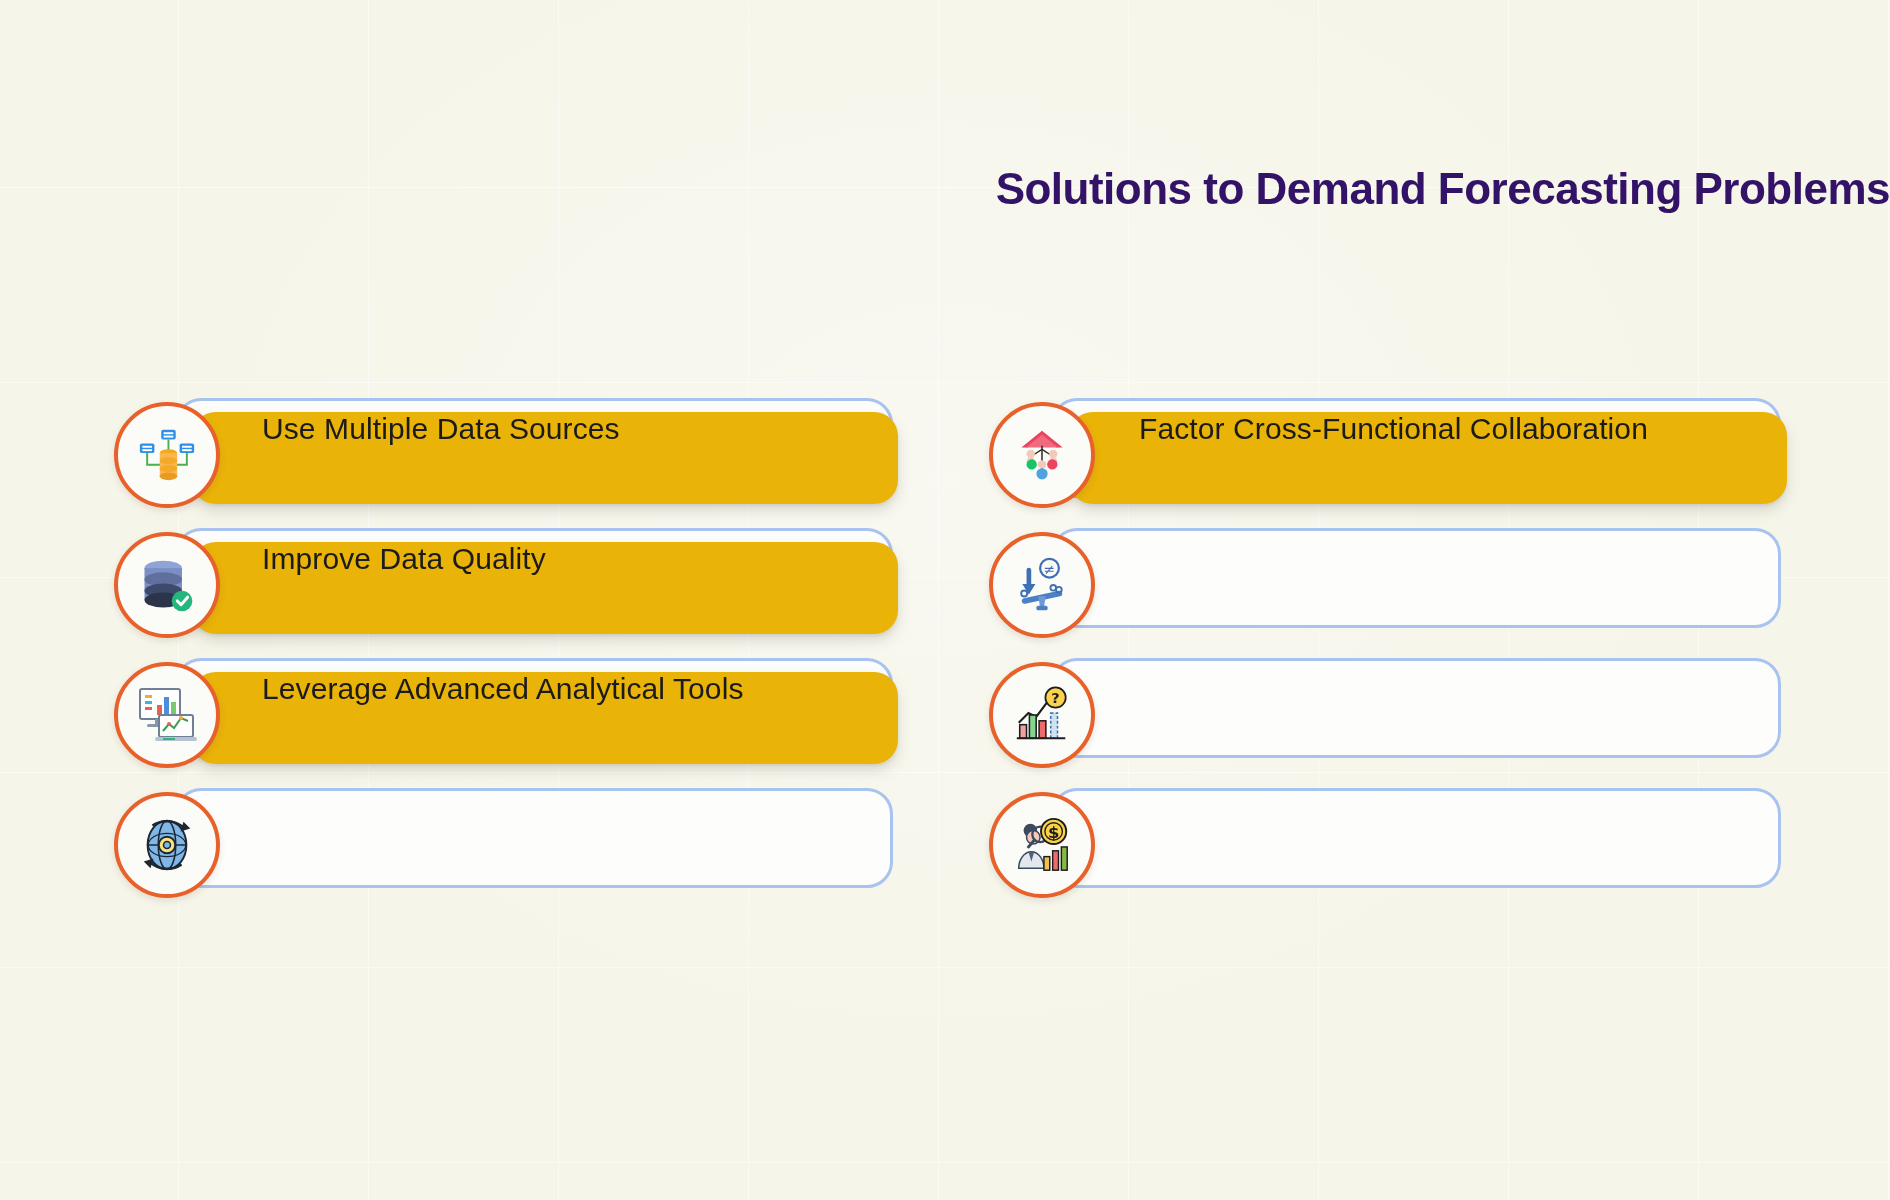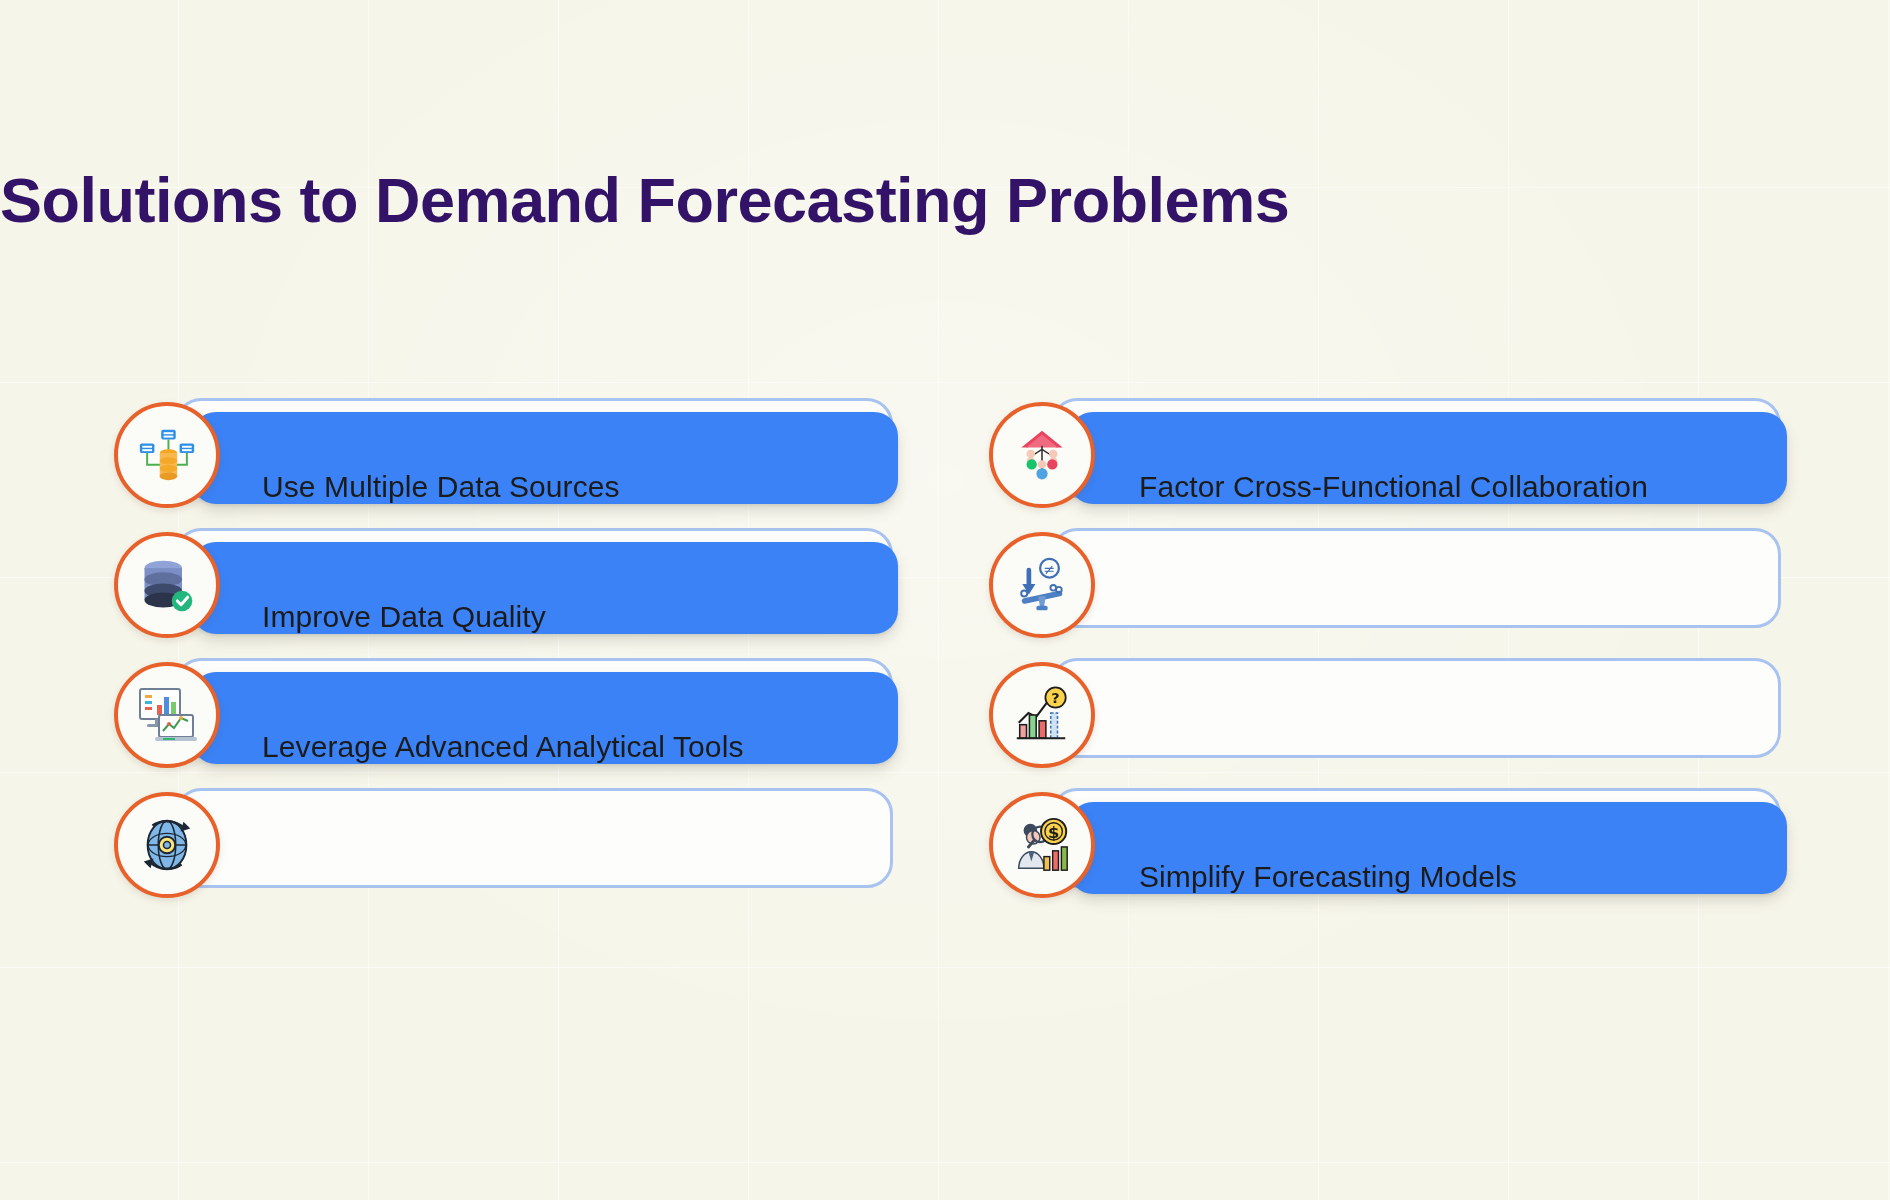--- a/index.html
+++ b/index.html
@@ -23,22 +23,22 @@
   }
   .vignette{
     position:absolute;inset:0;
     background:radial-gradient(ellipse at 50% 40%, rgba(255,255,255,.35) 0%, rgba(246,245,233,0) 62%);
     pointer-events:none;
   }
 
   .page-title{
     position:absolute;
     top:128px;left:0;right:0;
-    text-align:left;
-    font-size:63px;
+    text-align:right;
+    font-size:44px;
     font-weight:bold;
     letter-spacing:-0.5px;
     color:#331367;
     font-family:"Liberation Sans", sans-serif;
     white-space:nowrap;
     margin-top:36px;
   }
 
   .columns{
     position:absolute;
@@ -70,25 +70,25 @@
     box-sizing:border-box;
   }
   .col.right .plate{width:730px;}
 
   .card{
     position:absolute;
     left:130px;
     top:22px;
     width:706px;
     height:92px;
-    background:#3b82f6;
+    background:#eab308;
     border-radius:24px;
     box-shadow:0 7px 13px rgba(80,80,60,.17), 0 2px 3px rgba(80,80,60,.10);
     display:flex;
-    align-items:flex-end;
+    align-items:flex-start;
     box-sizing:border-box;
     padding-left:70px;
   }
   .col.right .card{width:718px;}
 
   .card-label{
     font-size:30px;
     color:#1b1b1b;
     font-family:"Liberation Sans", sans-serif;
     letter-spacing:.1px;
@@ -274,23 +274,20 @@
           <rect x="41" y="30" width="7" height="26" fill="#cfe2f2" stroke="#3f6fb5" stroke-width="1.6" stroke-dasharray="3 2"></rect>
           <line x1="6" y1="56" x2="56" y2="56" stroke="#1d1d1d" stroke-width="2"></line>
           <circle cx="46" cy="14" r="10.5" fill="#fbd24b" stroke="#1d1d1d" stroke-width="1.8"></circle>
           <text x="46" y="20" font-size="15" text-anchor="middle" fill="#1d1d1d" font-family="DejaVu Sans, sans-serif" font-weight="bold">?</text>
         </svg>
       </div>
     </div>
 
     <div class="row">
       <div class="plate"></div>
-      <div class="card">
-        <span class="card-label">Simplify Forecasting Models</span>
-      </div>
       <div class="badge">
         <svg width="62" height="62" viewBox="0 0 64 64">
           <circle cx="20" cy="17" r="7" fill="#3c4a5e"></circle>
           <path d="M8 56 a13 17 0 0 1 26 0 z" fill="#e3e8ee" stroke="#3c4a5e" stroke-width="1.6"></path>
           <path d="M18 39 l3 10 3 -10 z" fill="#4f6178"></path>
           <circle cx="23" cy="24" r="7" fill="#f4c9b8" stroke="#3c4a5e" stroke-width="1.6"></circle>
           <circle cx="30" cy="21" r="8" fill="none" stroke="#3c4a5e" stroke-width="2.4"></circle>
           <line x1="24" y1="27" x2="18" y2="34" stroke="#3c4a5e" stroke-width="3" stroke-linecap="round"></line>
           <circle cx="44" cy="18" r="13" fill="#fbd24b" stroke="#1d1d1d" stroke-width="2"></circle>
           <circle cx="44" cy="18" r="9" fill="none" stroke="#1d1d1d" stroke-width="1.4"></circle>

